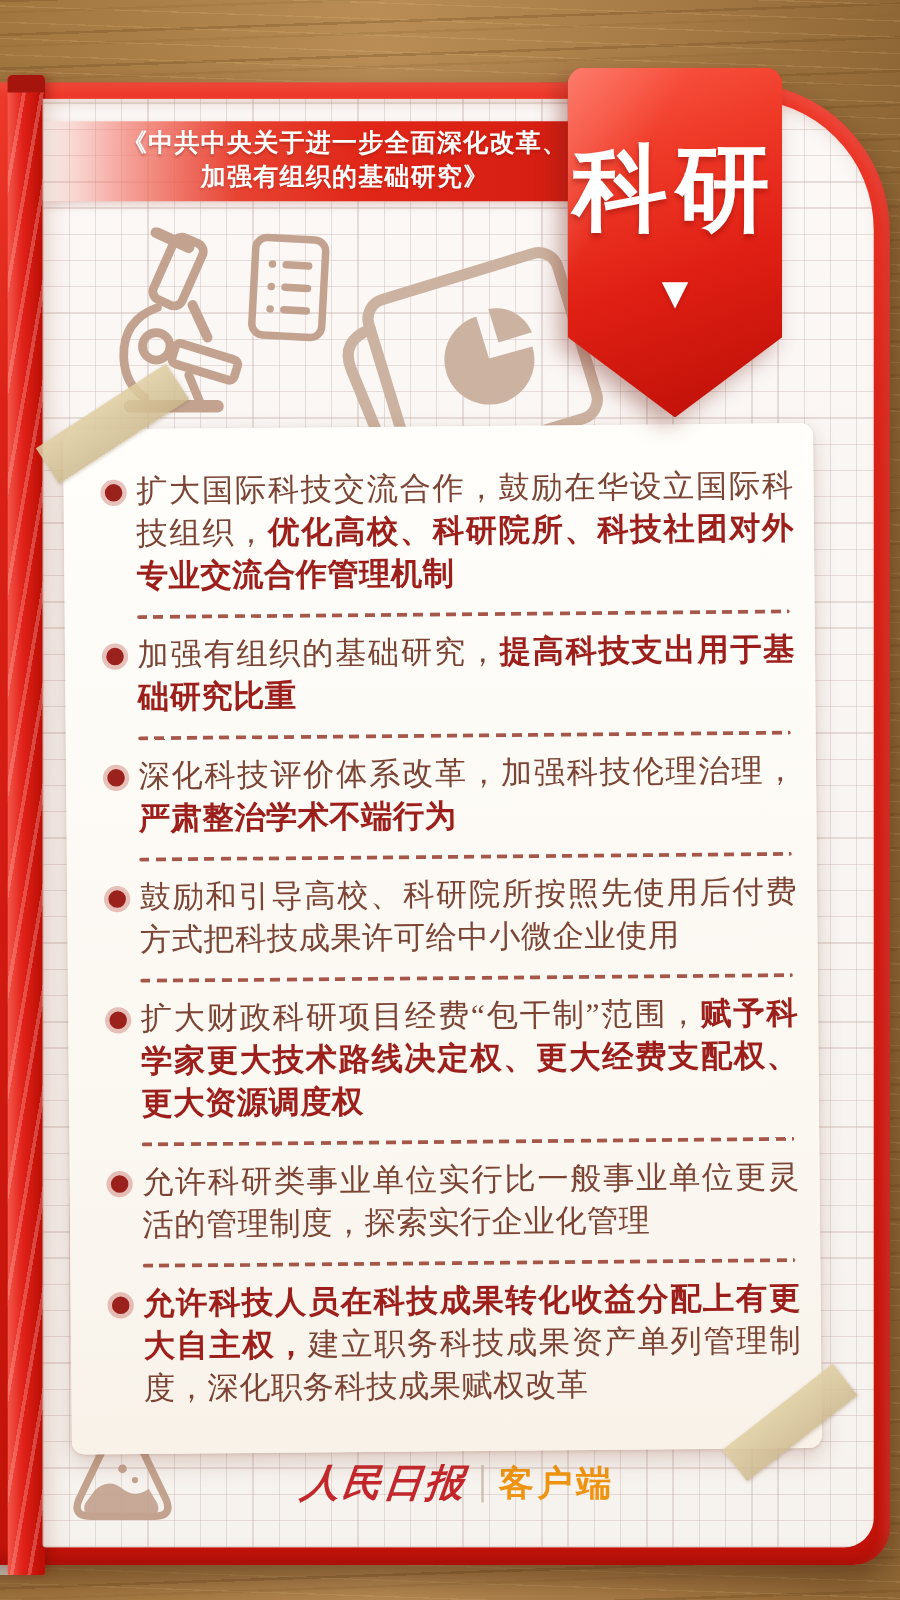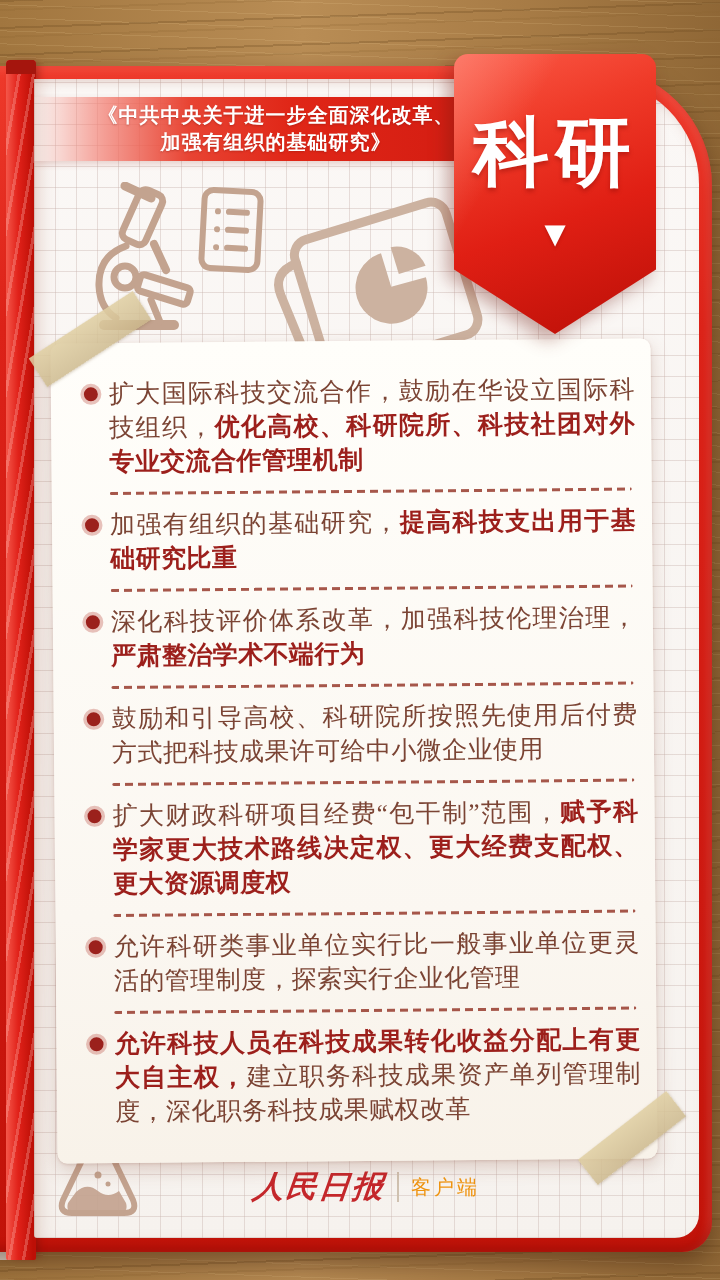--- a/index.html
+++ b/index.html
@@ -35,21 +35,21 @@
       linear-gradient(180deg,#fbf8f6,#f6f2ee);
     box-shadow:inset 16px 0 24px -18px rgba(150,70,45,0.40), inset 0 10px 16px -12px rgba(150,70,45,0.35);}
   
   .banner{position:absolute;left:34px;top:97px;width:430px;height:64px;z-index:5;
     background:linear-gradient(90deg, rgba(250,233,230,0.05) 0%, rgba(242,122,110,0.70) 16%, #e84433 36%, #e02617 60%, #d41d12 100%);
     display:flex;flex-direction:column;justify-content:center;box-shadow:0 3px 7px rgba(150,40,28,0.20);}
   .banner .tline{color:#ffffff;font-weight:700;font-size:20px;line-height:27px;letter-spacing:1px;
     text-align:center;padding-left:54px;text-shadow:0 1px 2px rgba(130,22,12,0.40);white-space:nowrap;}
   
   .ribbon-wrap{position:absolute;left:454px;top:54px;z-index:6;filter:drop-shadow(-7px 7px 9px rgba(110,25,15,0.38));}
-  .ribbon{width:202px;height:280px;border-radius:14px 14px 0 0;
+  .ribbon{width:172px;height:280px;border-radius:14px 14px 0 0;
     clip-path:polygon(0 0,100% 0,100% 77%,50% 100%,0 77%);
     background:
       linear-gradient(120deg, rgba(255,150,135,0.55) 0%, rgba(255,150,135,0) 30%),
       linear-gradient(160deg,#fb5a47 0%,#ef3a28 28%,#e01f14 58%,#bb0f07 100%);
     display:flex;flex-direction:column;align-items:center;}
   .ribbon .label{margin-top:56px;color:#fff;font-size:76px;font-weight:900;letter-spacing:6px;line-height:1.1;
     text-shadow:0 3px 4px rgba(130,10,5,0.40);}
   .ribbon .arrow{margin-top:22px;color:#fff;font-size:36px;line-height:1;text-shadow:0 2px 3px rgba(130,10,5,0.35);}
   
   .icon{position:absolute;z-index:3;color:#c3a38f;}
@@ -72,21 +72,21 @@
   .tape{position:absolute;z-index:5;background:linear-gradient(180deg, rgba(224,207,163,0.88), rgba(203,183,138,0.82));
     box-shadow:0 1px 3px rgba(120,90,50,0.28);}
   .tape1{left:28px;top:322px;width:124px;height:34px;transform:rotate(-33deg);}
   .tape2{left:576px;top:1122px;width:112px;height:32px;transform:rotate(-38deg);}
   
   .footer{position:absolute;left:34px;top:1166px;width:665px;z-index:3;
     display:flex;justify-content:center;align-items:center;gap:12px;}
   .brand{font-family:"Liberation Serif","DejaVu Serif",serif;font-style:italic;font-weight:700;
     font-size:31px;color:#c4272b;letter-spacing:2px;transform:skewX(-6deg);}
   .fdiv{width:2px;height:30px;background:#cfc1b0;}
-  .channel{font-weight:400;font-size:20px;color:#ef9410;letter-spacing:3px;}
+  .channel{font-weight:700;font-size:28px;color:#ef9410;letter-spacing:3px;}
 </style>
 </head>
 <body>
 
 <div class="stage">
 
   <div class="page-edge"></div>
   <div class="cover"></div>
   <div class="spine"></div>
 

